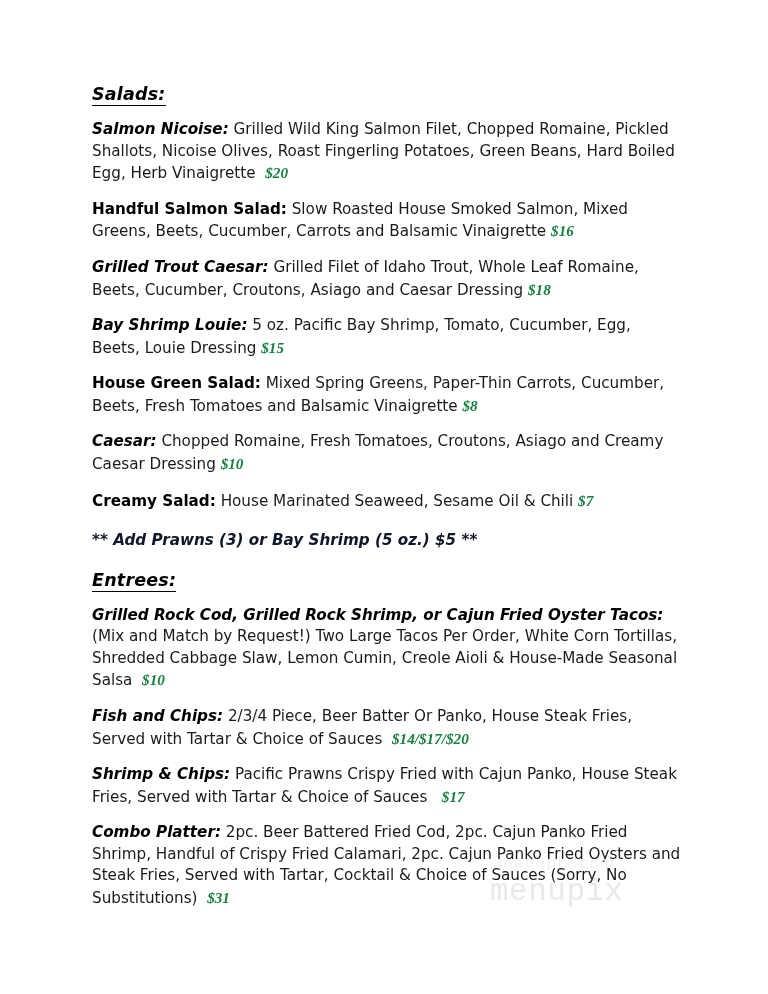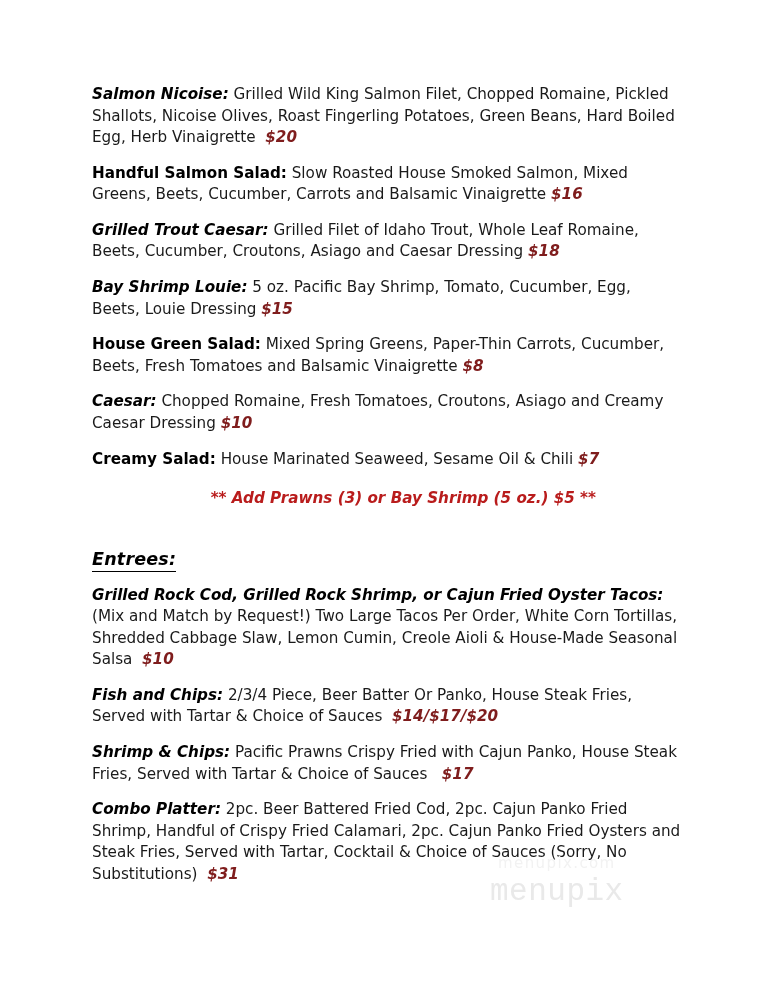--- a/index.html
+++ b/index.html
@@ -39,21 +39,21 @@
     font-weight: bold;
     font-style: italic;
     letter-spacing: 0.2px;
     color: #000000;
     display: inline-block;
     border-bottom: 1.6px solid #000000;
     padding-bottom: 1px;
     line-height: 1.15;
   }
   .heading-wrap { margin: 0 0 13px 0; }
-  .heading-wrap.entrees { margin-top: 40px; }
+  .heading-wrap.entrees { margin-top: 18px; }
 
   
   .menu-item {
     margin: 0 0 14px 0;
     font-size: 15.2px;
     line-height: 1.42;
     color: #1a1a1a;
     text-align: left;
   }
 
@@ -66,31 +66,32 @@
   }
 
   .item-desc {
     font-weight: normal;
     font-style: normal;
   }
 
   .item-price {
     font-weight: bold;
     font-style: italic;
-    color: #7f1d1d;
+    color: #15803d;
     white-space: nowrap;
+    font-family: Liberation Serif, serif;
   }
 
   
   .addon-note {
-    text-align: right;
+    text-align: left;
     font-size: 15.2px;
     font-weight: bold;
     font-style: italic;
-    color: #b91c1c;
+    color: #0f172a;
     margin: 18px 0 16px 0;
     padding-right: 86px;
     line-height: 1.4;
   }
 
   
   .watermark {
     position: absolute;
     right: 84px;
     bottom: 72px;
@@ -119,20 +120,23 @@
     font-weight: normal;
   }
 </style>
 </head>
 <body>
 
 <div class="page">
 
   <div class="menu-body">
 
+    <div class="heading-wrap">
+      <span class="section-heading">Salads:</span>
+    </div>
 
     <div class="menu-item">
       <span class="item-name italic">Salmon Nicoise:</span>
       <span class="item-desc">Grilled Wild King Salmon Filet, Chopped Romaine, Pickled Shallots, Nicoise Olives, Roast Fingerling Potatoes, Green Beans, Hard Boiled Egg, Herb Vinaigrette</span>
       &nbsp;<span class="item-price">$20</span>
     </div>
 
     <div class="menu-item">
       <span class="item-name">Handful Salmon Salad:</span>
       <span class="item-desc">Slow Roasted House Smoked Salmon, Mixed Greens, Beets, Cucumber, Carrots and Balsamic Vinaigrette</span>

